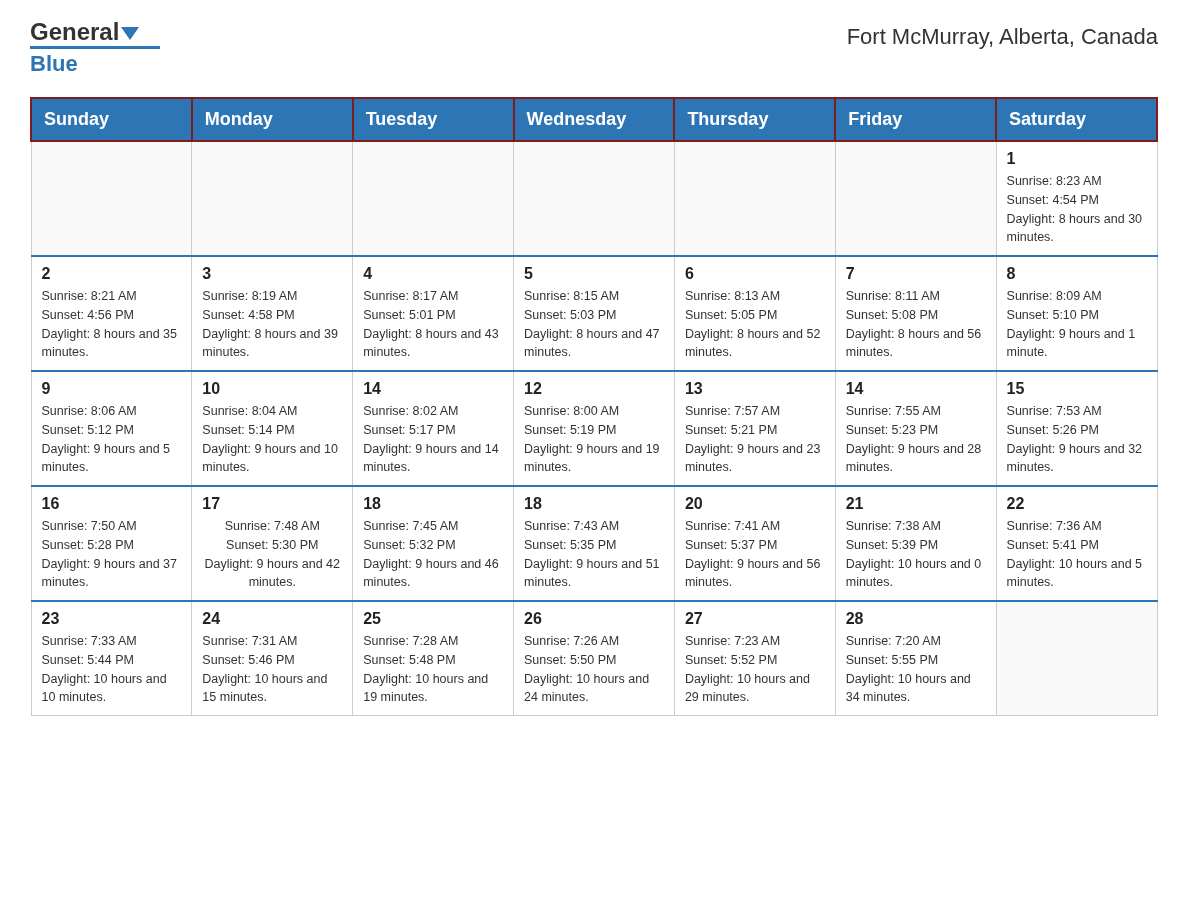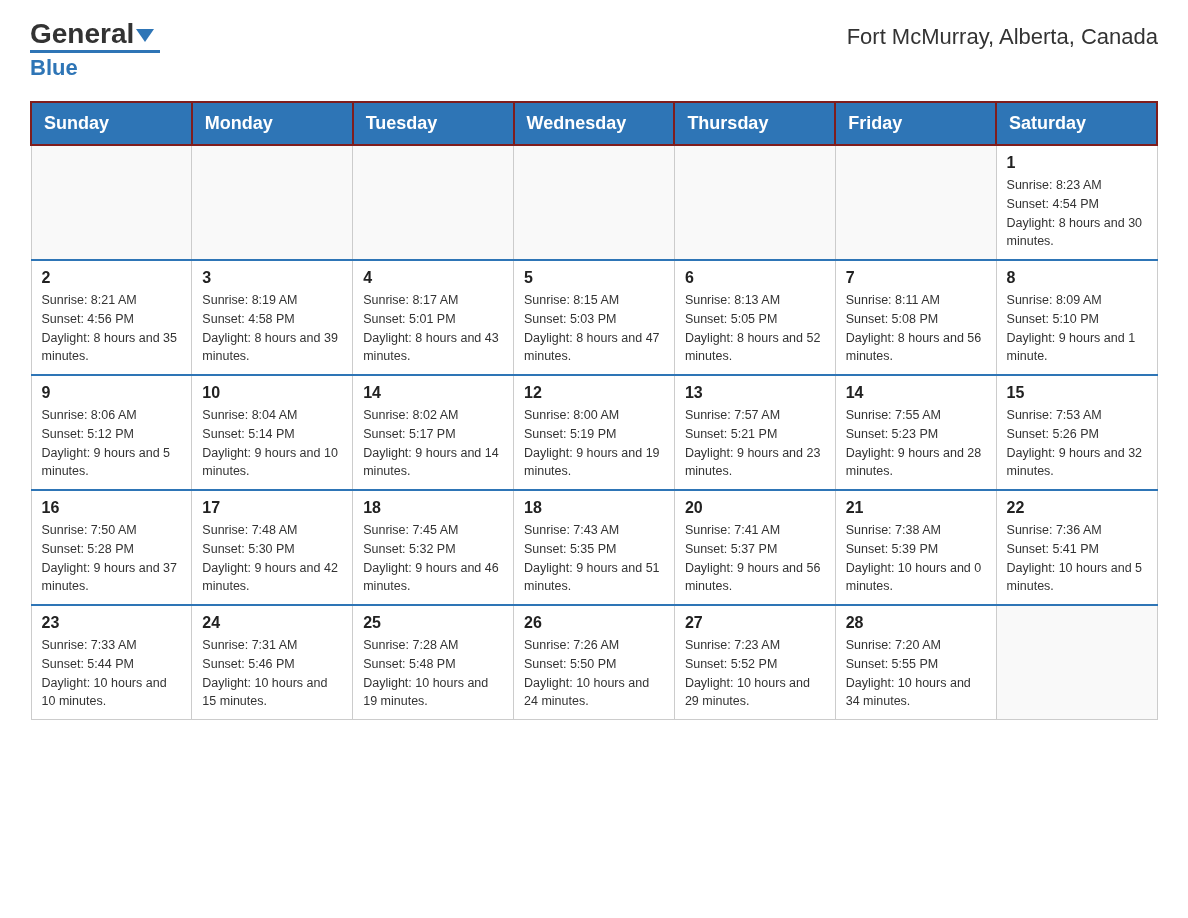--- a/index.html
+++ b/index.html
@@ -15,21 +15,21 @@
       justify-content: space-between;
       align-items: flex-start;
       margin-bottom: 20px;
     }
     .logo {
       display: flex;
       flex-direction: column;
       align-items: flex-start;
     }
     .logo-text {
-      font-size: 28px;
+      font-size: 24px;
       font-weight: bold;
       color: #333;
       line-height: 1;
     }
     .logo-line {
       width: 130px;
       height: 3px;
       background: #2e75b6;
       margin-top: 2px;
     }
@@ -221,21 +221,21 @@
       </tr>
       <tr class="week-row">
         <td>
           <span class="day-number">16</span>
           <div class="day-info" style="white-space: pre-line;">Sunrise: 7:50 AM
 Sunset: 5:28 PM
 Daylight: 9 hours and 37 minutes.</div>
         </td>
         <td>
           <span class="day-number">17</span>
-          <div class="day-info" style="white-space: pre-line;">Sunrise: 7:48 AM
+          <div class="day-info" style="white-space: pre-line; text-align: center;">Sunrise: 7:48 AM
 Sunset: 5:30 PM
 Daylight: 9 hours and 42 minutes.</div>
         </td>
         <td>
           <span class="day-number">18</span>
           <div class="day-info" style="white-space: pre-line;">Sunrise: 7:45 AM
 Sunset: 5:32 PM
 Daylight: 9 hours and 46 minutes.</div>
         </td>
         <td>

